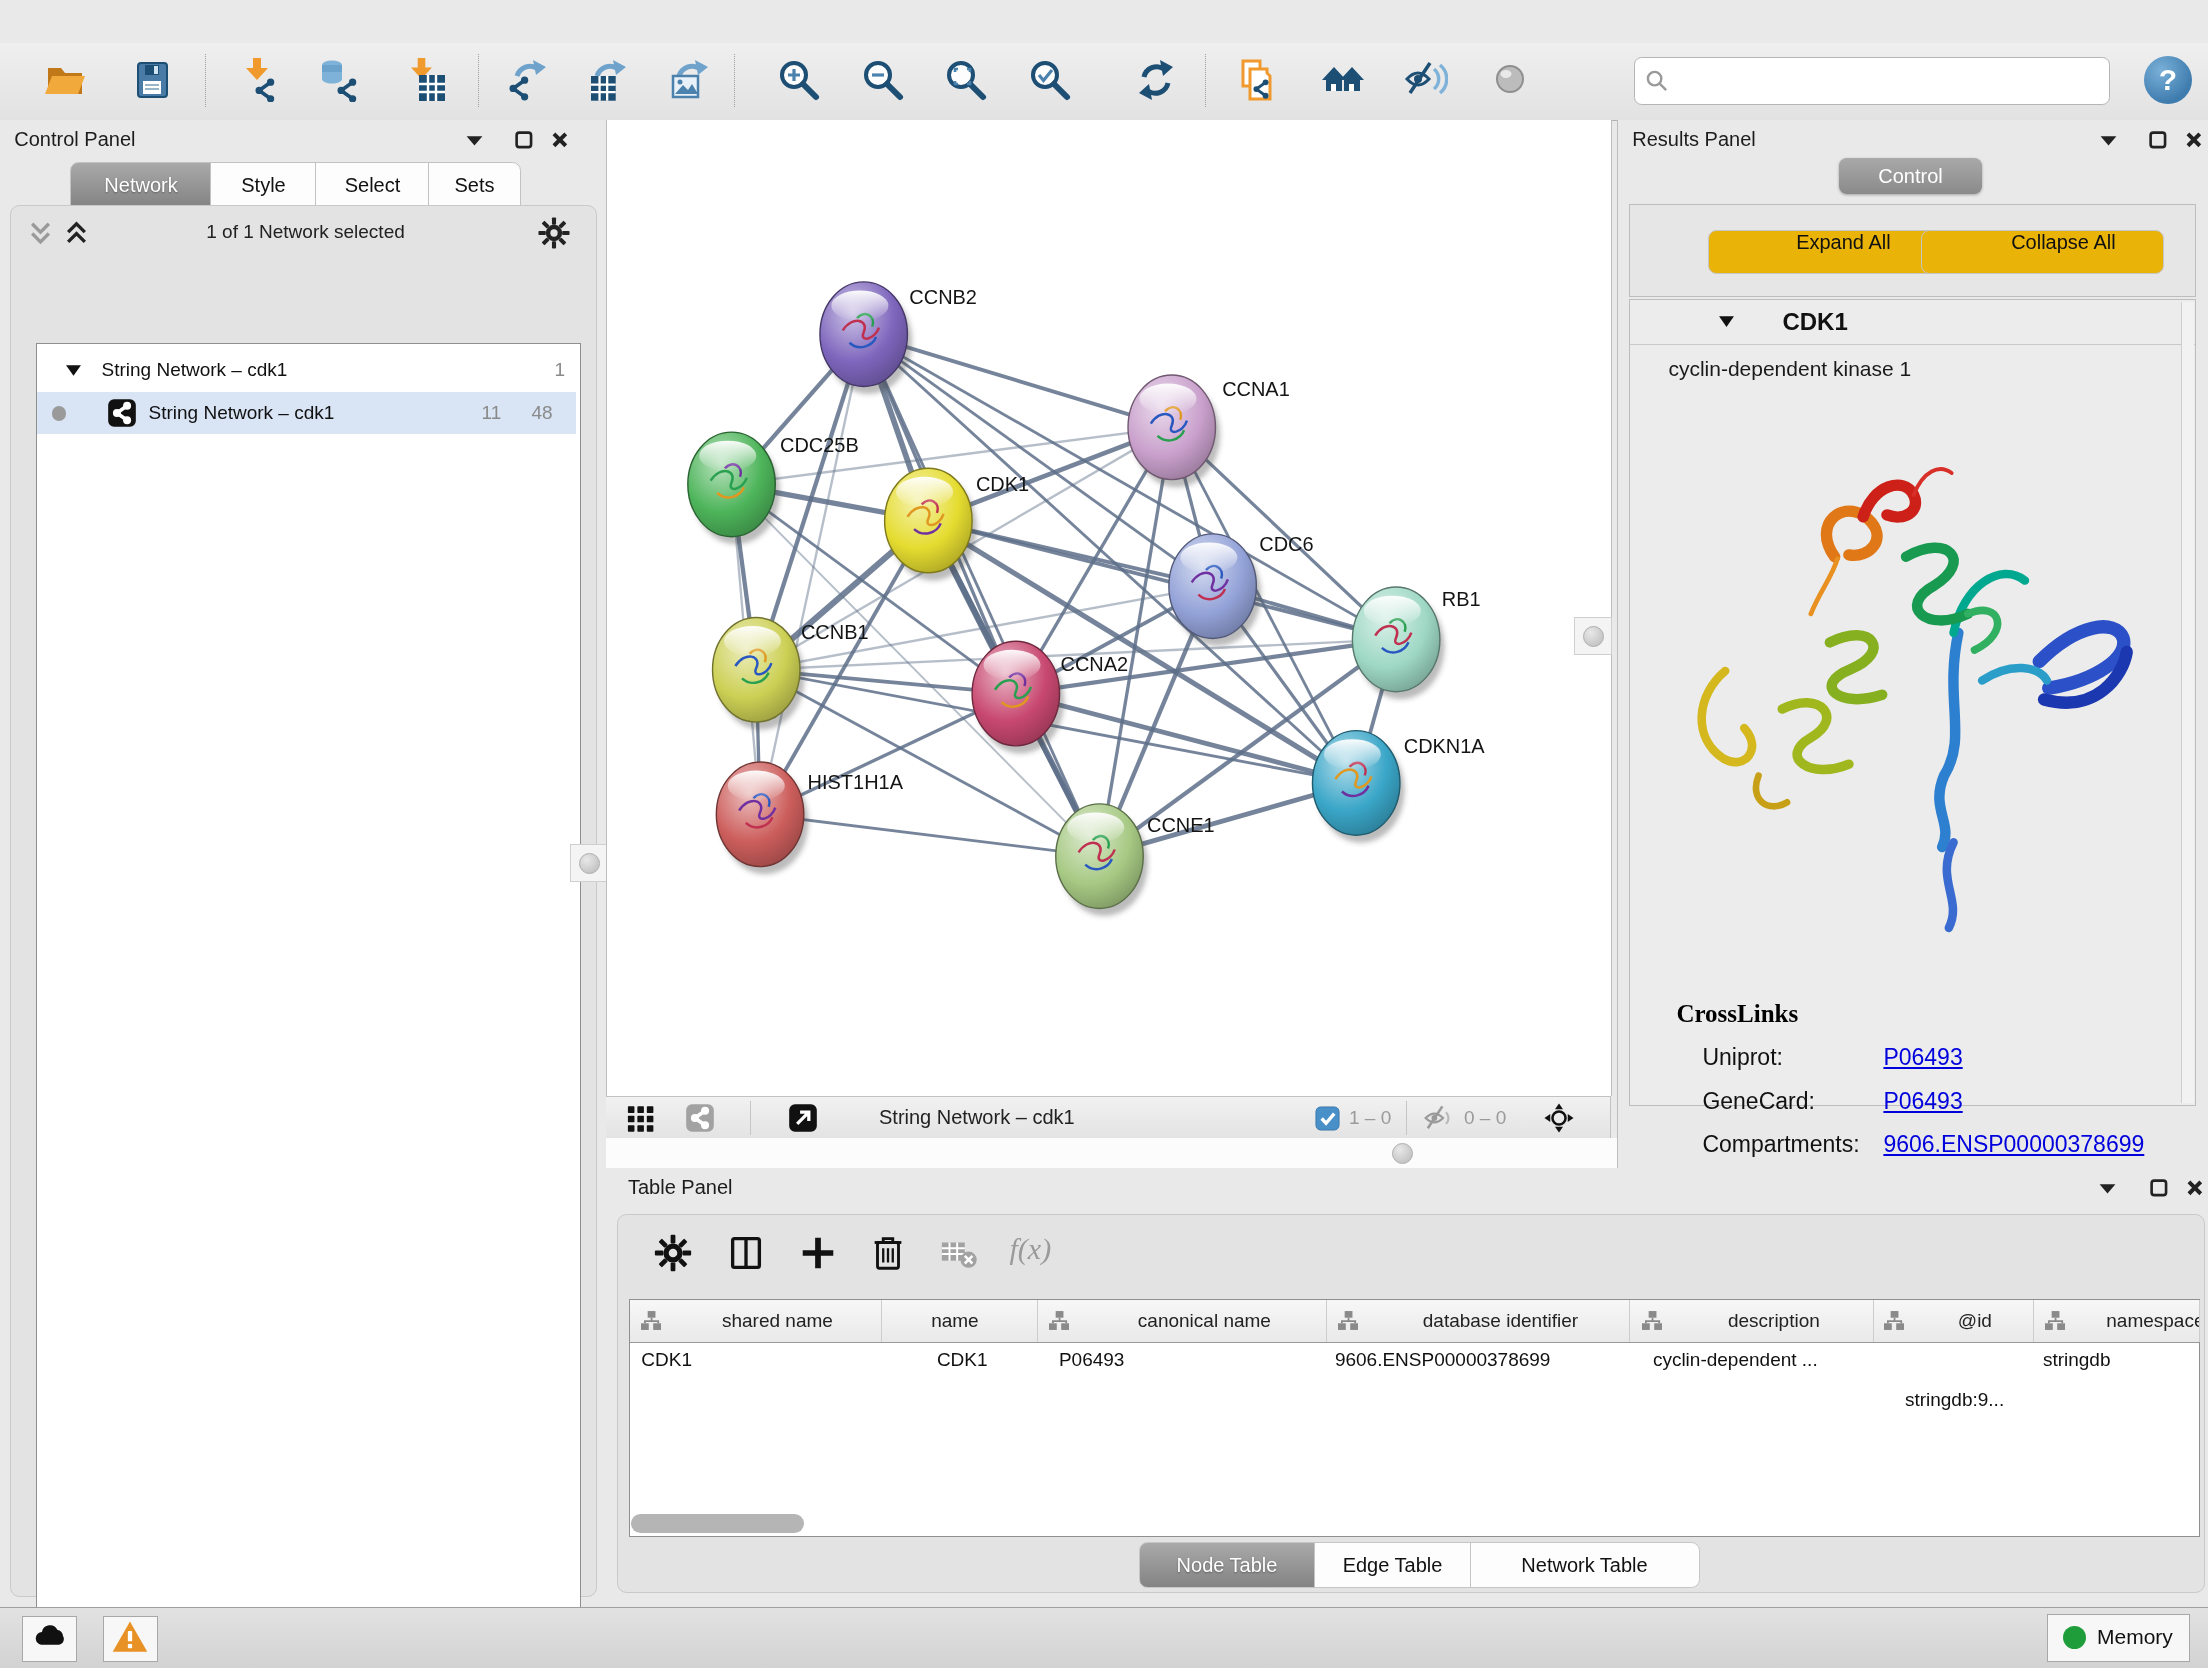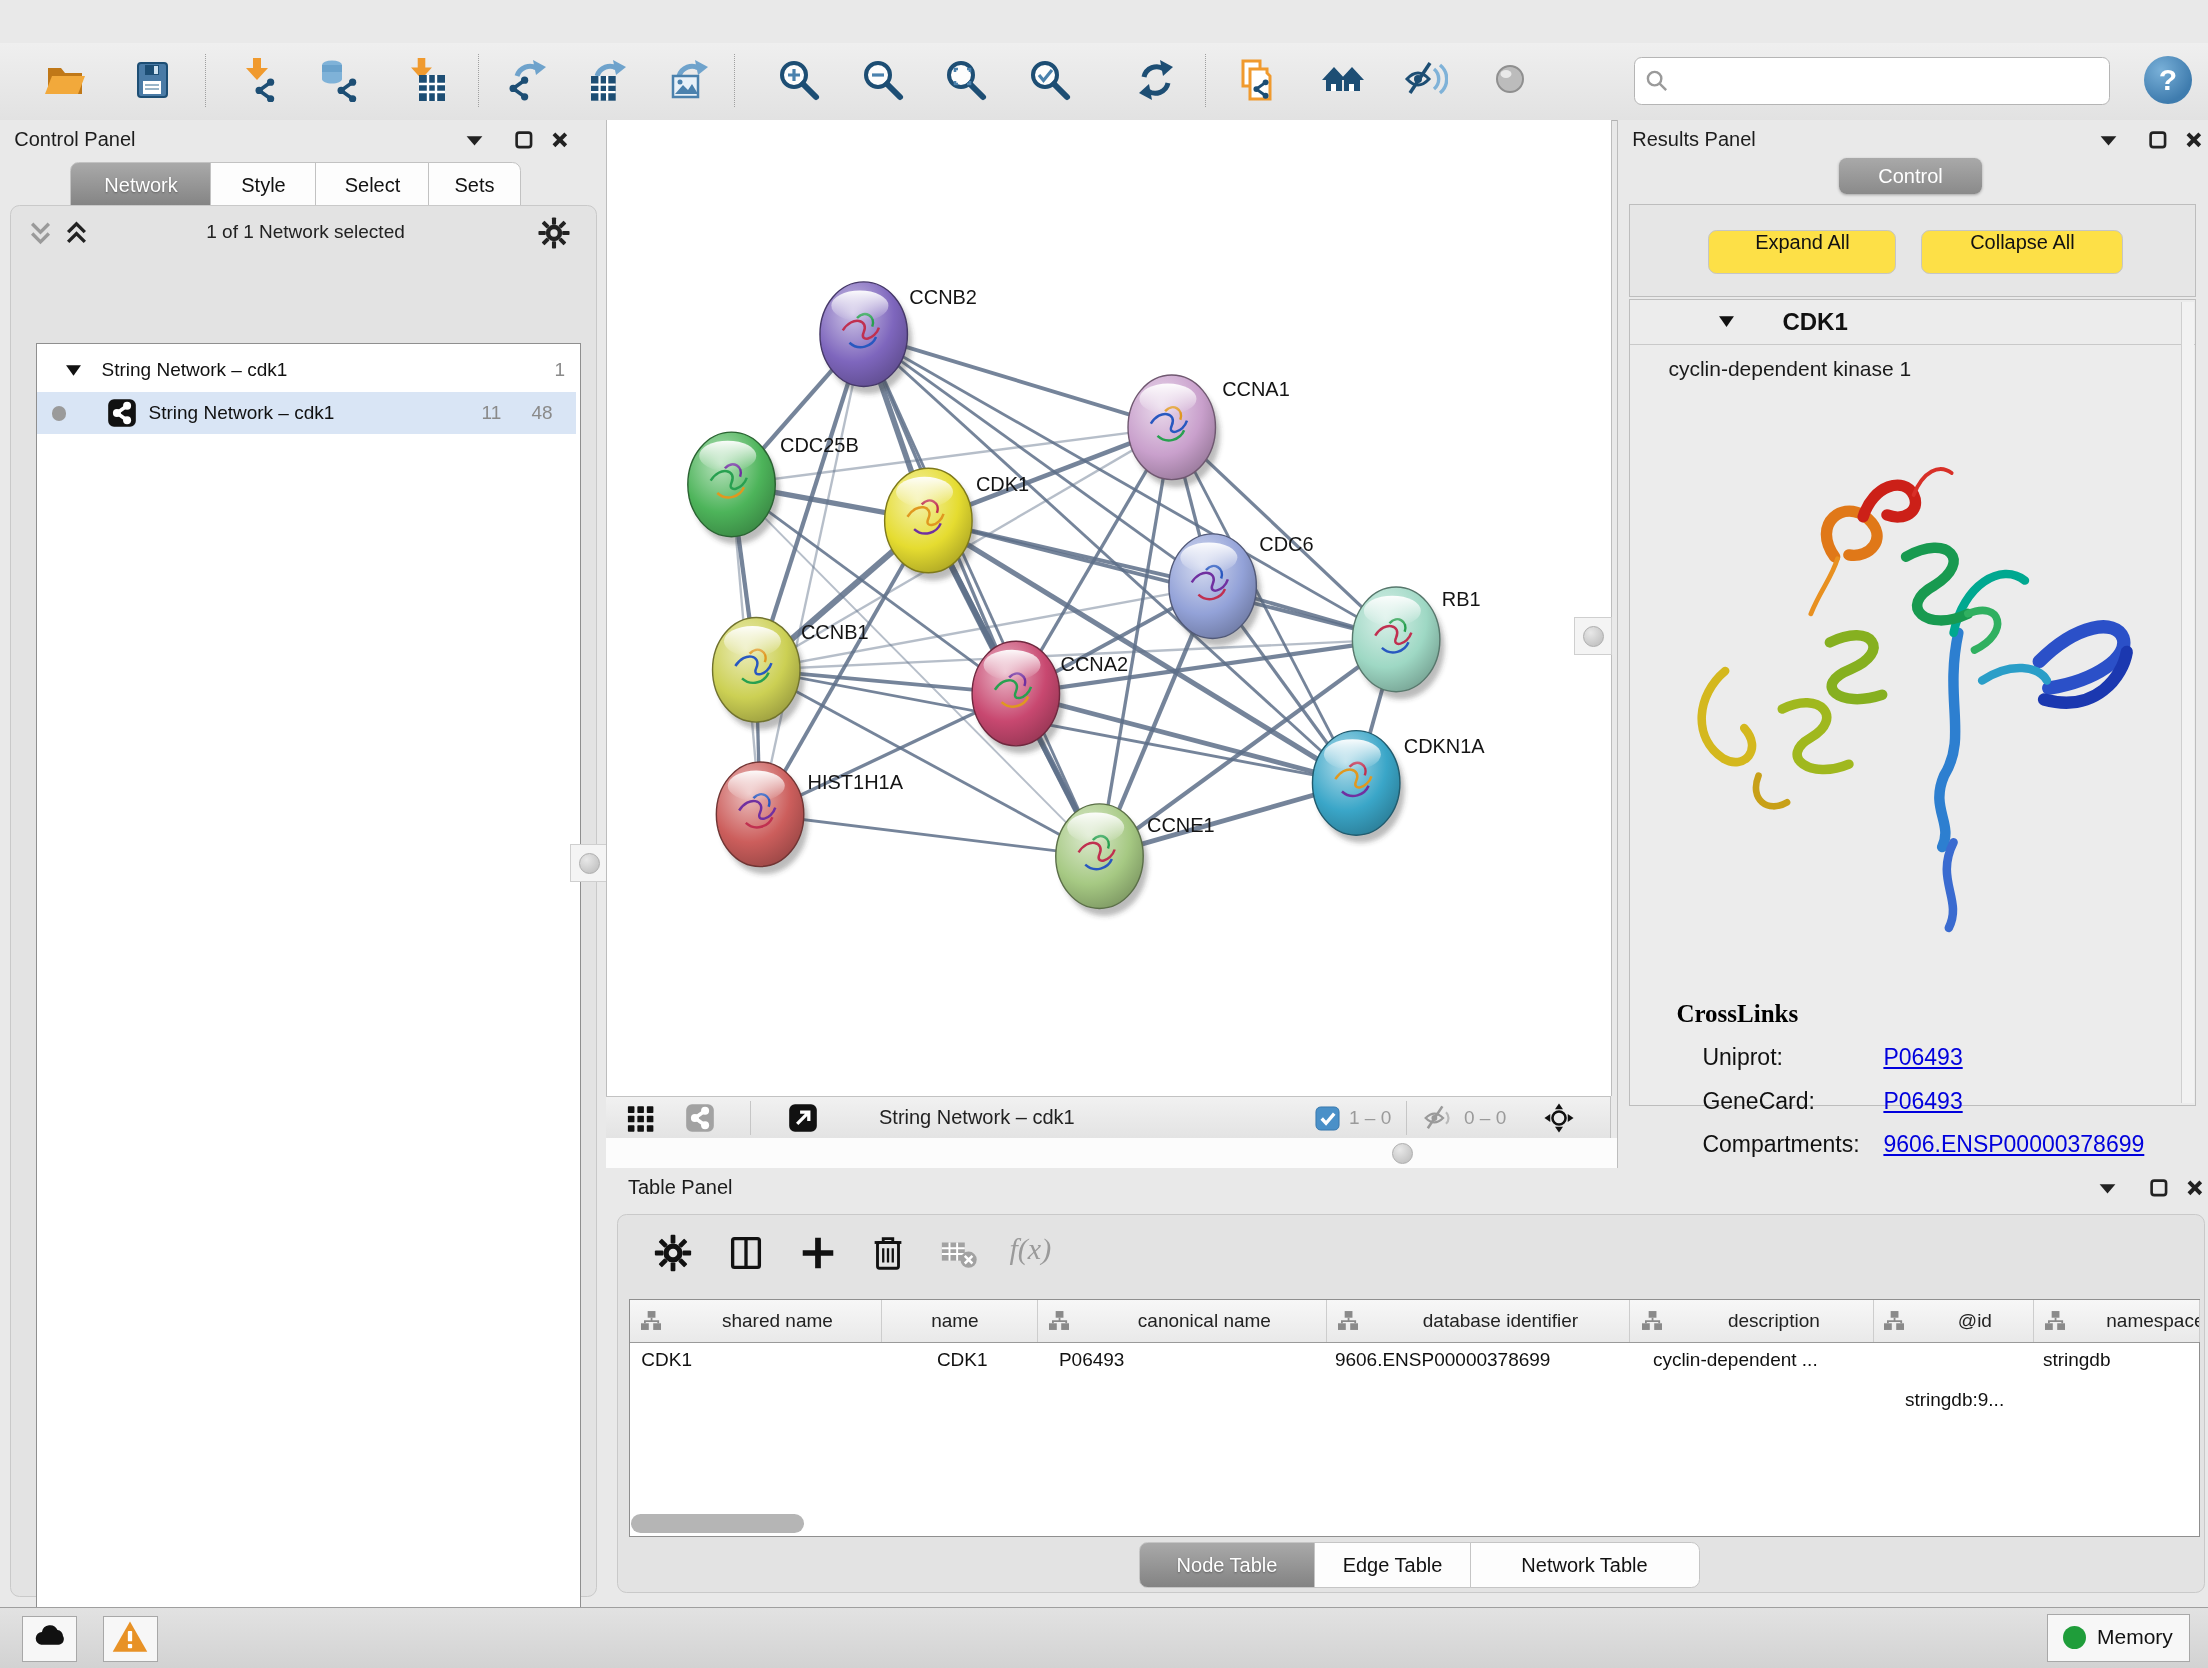--- a/index.html
+++ b/index.html
@@ -40,21 +40,21 @@
   .navsep{top:3.8px;height:34px;border-left:1px solid #c6c6c6;}
   #nav-name{left:273px;top:8.6px;font-size:20px;color:#222;}
   .navnum{top:9.5px;font-size:19px;color:#9a9a9a;}
   #hsplit{left:606px;top:1138px;width:1603px;height:30px;background:#fcfcfc;border-bottom:1px solid #cfcfcf;}
   .knob{width:19px;height:19px;border-radius:50%;background:radial-gradient(circle at 35% 30%,#e8e8e8,#b9b9b9);border:1px solid #adadad;}
   .splitbox{background:#f4f4f4;border:1px solid #cfcfcf;width:36px;height:36px;}
   
   #results-panel{left:1617px;top:120px;width:592px;height:1048px;background:#e9e9e9;border-left:1.9px solid #bdbdbd;}
   #rp-tab{left:221px;top:38px;width:143px;height:36px;background:linear-gradient(#a9a9a9,#8a8a8a);border-radius:7.6px;color:#fff;font-size:20px;text-align:center;line-height:36px;box-shadow:0 1px 2.9px rgba(0,0,0,.3);}
   #rp-btnbox{left:11.4px;top:84px;width:565px;height:91px;background:#e6e6e6;border:1px solid #bdbdbd;}
-  .rbtn{position:absolute;top:25px;height:42px;background:#fde047;border:1px solid #c5c5c5;border-radius:8.6px;font-size:20px;color:#111;text-align:center;}
+  .rbtn{position:absolute;top:25px;height:42px;background:#eab308;border:1px solid #c5c5c5;border-radius:8.6px;font-size:20px;color:#111;text-align:center;padding-left:41px;}
   #rp-content{left:11.4px;top:179px;width:565px;height:805px;background:#ececec;border:1px solid #bdbdbd;}
   #rp-entry-head{left:0;top:0;width:100%;height:44px;border-bottom:1px solid #c9c9c9;}
   #rp-name{left:152px;top:7.6px;font-size:24px;font-weight:bold;color:#111;}
   #rp-desc{left:38px;top:57px;font-size:21px;color:#1a1a1a;}
   #crosslinks-title{left:46px;top:700px;font-size:25px;font-weight:bold;color:#000;font-family:"Liberation Serif",serif;}
   .xrow{position:absolute;left:72px;width:476px;height:44px;font-size:23px;}
   .xrow .xl{position:absolute;left:0;color:#111;}
   .xrow .xv{position:absolute;left:181px;color:#0000dd;text-decoration:underline;}
   #rp-scroll{right:1.9px;top:1.9px;width:11.4px;height:801px;background:#f2f2f2;border-left:1px solid #cfcfcf;}
   

